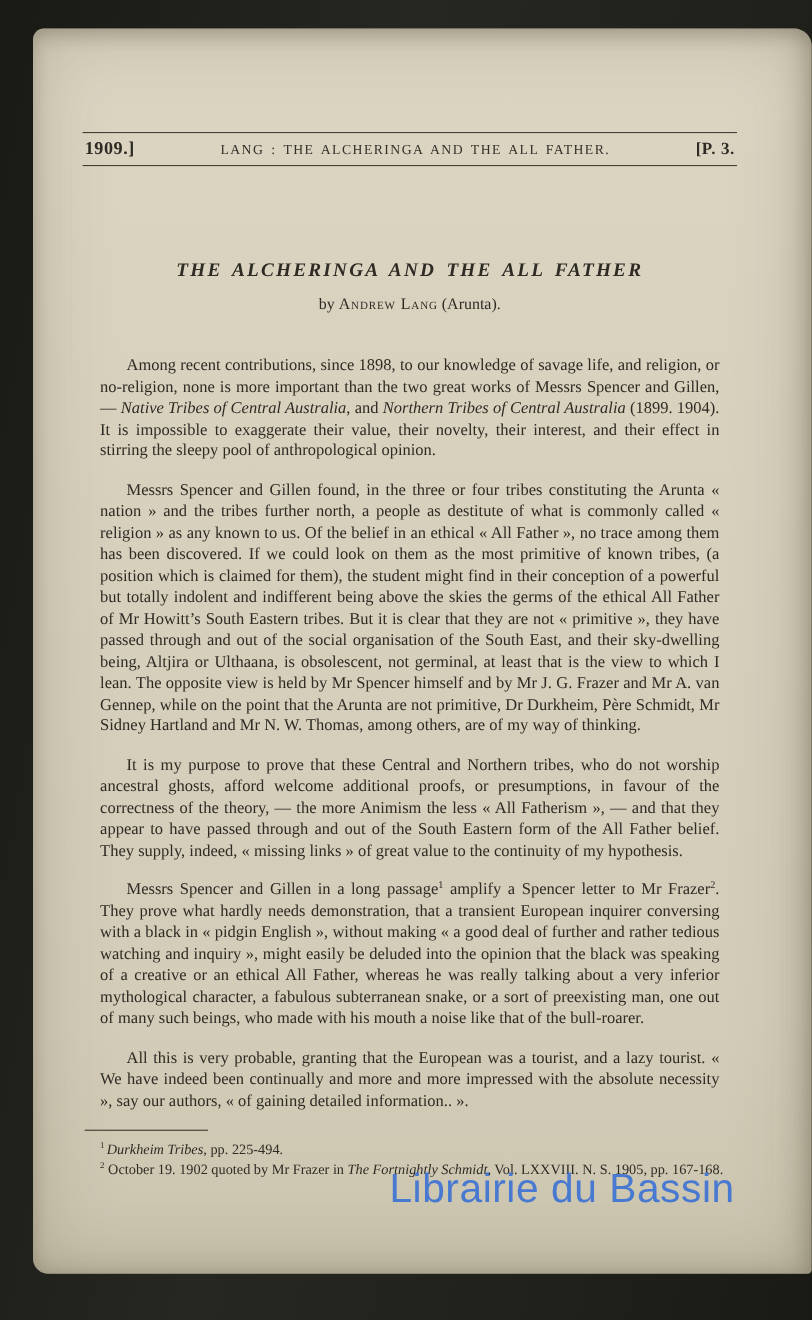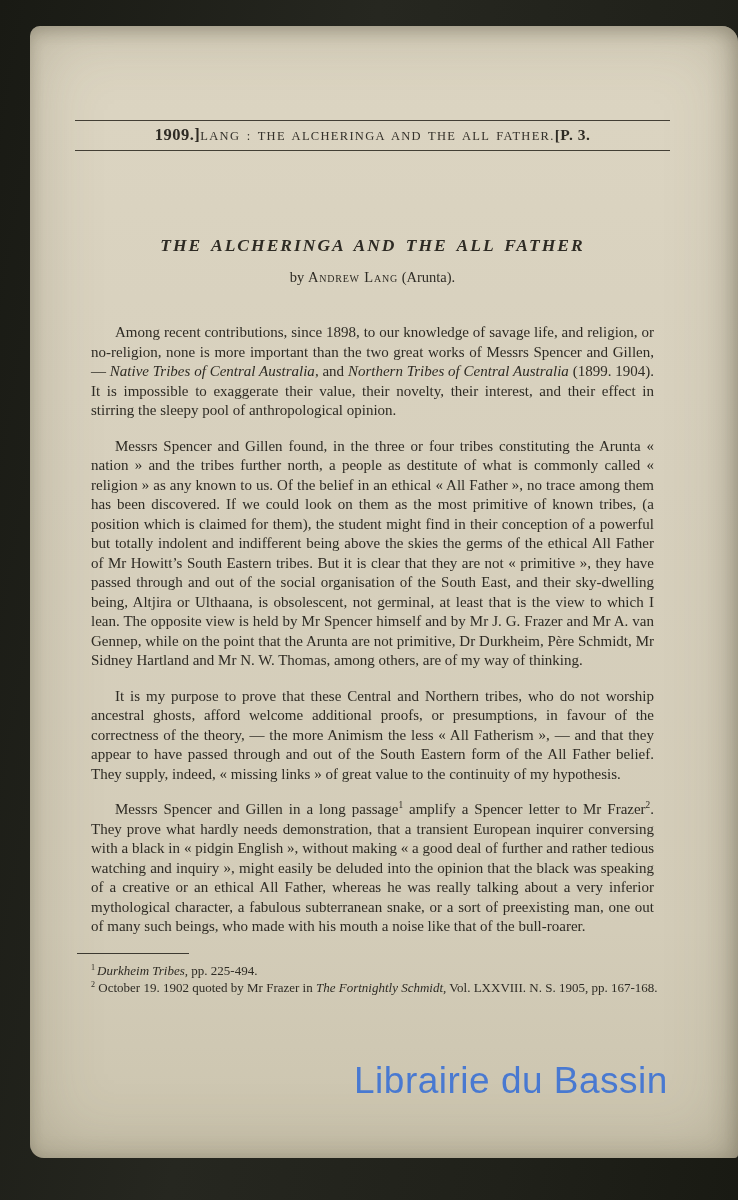--- a/index.html
+++ b/index.html
@@ -27,21 +27,21 @@
     background:linear-gradient(180deg,#dcd5c2 0%,#d7d0bd 40%,#d3ccb8 80%,#cbc4ae 100%);
     border-radius:10px 16px 4px 14px;
     box-shadow:inset 0 0 70px rgba(92,86,60,.28), inset -8px 0 22px rgba(60,55,40,.20), inset 0 6px 14px rgba(60,55,40,.18);
     padding:94px 68px 0 45px;
     color:var(--ink);
   }
   .page-header{
     border-top:1.5px solid var(--rule);
     border-bottom:1.5px solid var(--rule);
     padding:4px 2px 5px 2px;
-    display:flex;align-items:baseline;justify-content:center;
+    display:flex;align-items:baseline;justify-content:space-between;
   }
   .hdr-year{font-weight:bold;font-size:16.5px;letter-spacing:.5px;}
   .hdr-title{font-size:12.5px;letter-spacing:1.3px;word-spacing:2px;color:#34312a;}
   .hdr-page{font-weight:bold;font-size:15.5px;letter-spacing:.5px;}
   h1.article-title{
     margin:84px 0 0 0;
     text-align:center;
     font-size:17.5px;font-weight:bold;letter-spacing:2px;word-spacing:3px;font-style:italic;
   }
   .byline{
@@ -86,20 +86,21 @@
 
     <h1 class="article-title">THE ALCHERINGA AND THE ALL FATHER</h1>
 
     <div class="byline"><span>by </span><span class="sc">Andrew Lang</span><span> (Arunta).</span></div>
 
     <div class="body-text">
       <p><span>Among recent contributions, since 1898, to our knowledge of savage life, and religion, or no-religion, none is more important than the two great works of Messrs Spencer and Gillen, — </span><span class="it">Native Tribes of Central Australia</span><span>, and </span><span class="it">Northern Tribes of Central Australia</span><span> (1899. 1904). It is impossible to exaggerate their value, their novelty, their interest, and their effect in stirring the sleepy pool of anthropological opinion.</span></p>
       <p><span>Messrs Spencer and Gillen found, in the three or four tribes constituting the Arunta « nation » and the tribes further north, a people as destitute of what is commonly called « religion » as any known to us. Of the belief in an ethical « All Father », no trace among them has been discovered. If we could look on them as the most primitive of known tribes, (a position which is claimed for them), the student might find in their conception of a powerful but totally indolent and indifferent being above the skies the germs of the ethical All Father of Mr Howitt’s South Eastern tribes. But it is clear that they are not « primitive », they have passed through and out of the social organisation of the South East, and their sky-dwelling being, Altjira or Ulthaana, is obsolescent, not germinal, at least that is the view to which I lean. The opposite view is held by Mr Spencer himself and by Mr J. G. Frazer and Mr A. van Gennep, while on the point that the Arunta are not primitive, Dr Durkheim, Père Schmidt, Mr Sidney Hartland and Mr N. W. Thomas, among others, are of my way of thinking.</span></p>
       <p><span>It is my purpose to prove that these Central and Northern tribes, who do not worship ancestral ghosts, afford welcome additional proofs, or presumptions, in favour of the correctness of the theory, — the more Animism the less « All Fatherism », — and that they appear to have passed through and out of the South Eastern form of the All Father belief. They supply, indeed, « missing links » of great value to the continuity of my hypothesis.</span></p>
       <p><span>Messrs Spencer and Gillen in a long passage</span><sup>1</sup><span> amplify a Spencer letter to Mr Frazer</span><sup>2</sup><span>. They prove what hardly needs demonstration, that a transient European inquirer conversing with a black in « pidgin English », without making « a good deal of further and rather tedious watching and inquiry », might easily be deluded into the opinion that the black was speaking of a creative or an ethical All Father, whereas he was really talking about a very inferior mythological character, a fabulous subterranean snake, or a sort of preexisting man, one out of many such beings, who made with his mouth a noise like that of the bull-roarer.</span></p>
+      <p><span>All this is very probable, granting that the European was a tourist, and a lazy tourist. « We have indeed been continually and more and more impressed with the absolute necessity », say our authors, « of gaining detailed information.. ».</span></p>
     </div>
 
     <div class="footnotes">
       <div class="fn-rule"></div>
       <p><sup>1 </sup><span class="it">Durkheim Tribes</span><span>, pp. 225-494.</span></p>
       <p><sup>2</sup><span> October 19. 1902 quoted by Mr Frazer in </span><span class="it">The Fortnightly Schmidt</span><span>, Vol. LXXVIII. N. S. 1905, pp. 167-168.</span></p>
     </div>
 
     <div class="watermark">Librairie du Bassin</div>
 

